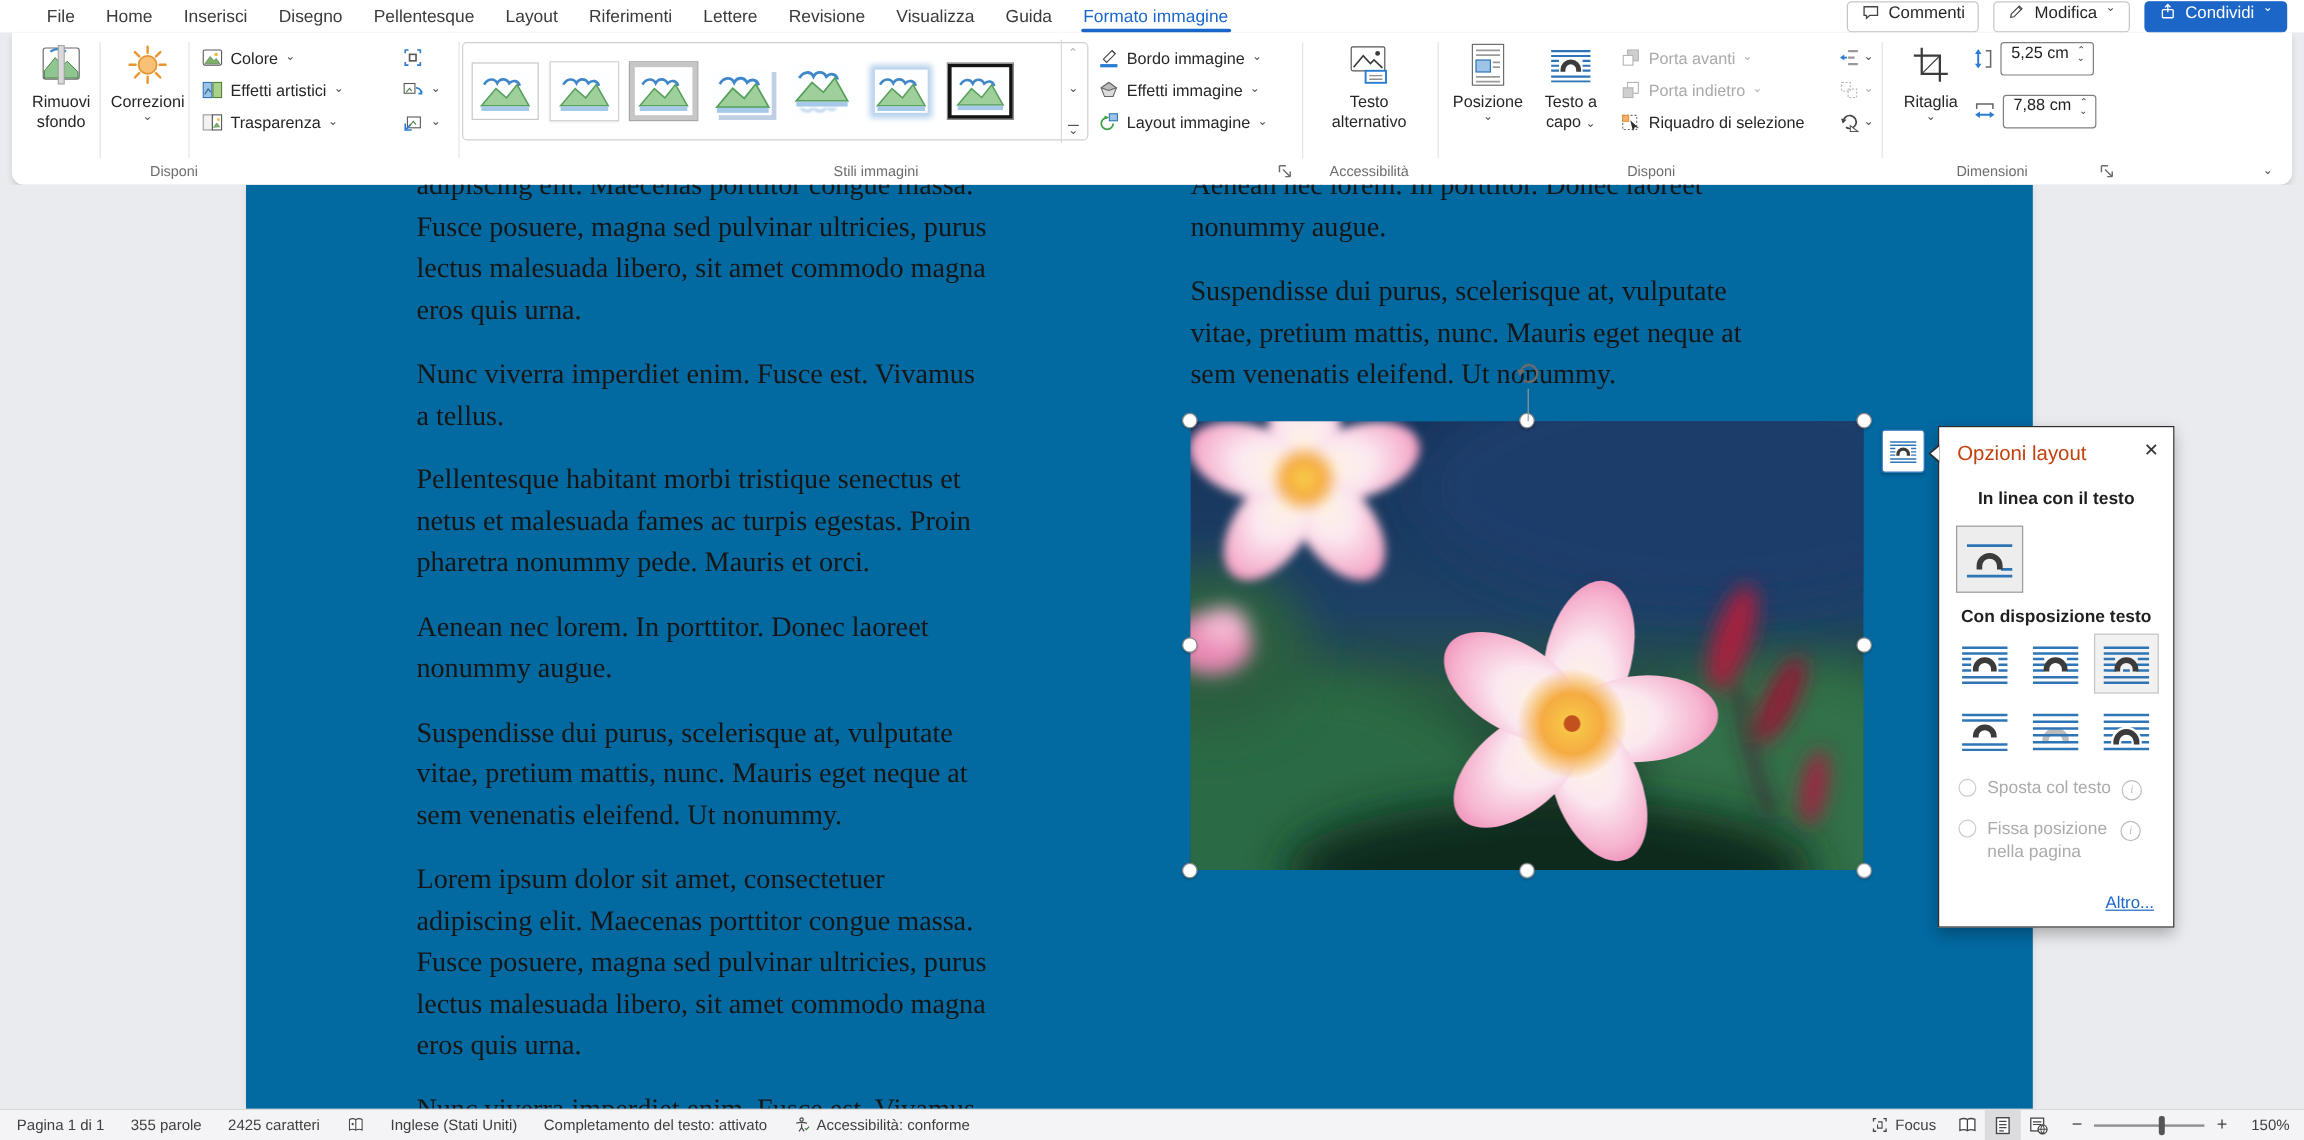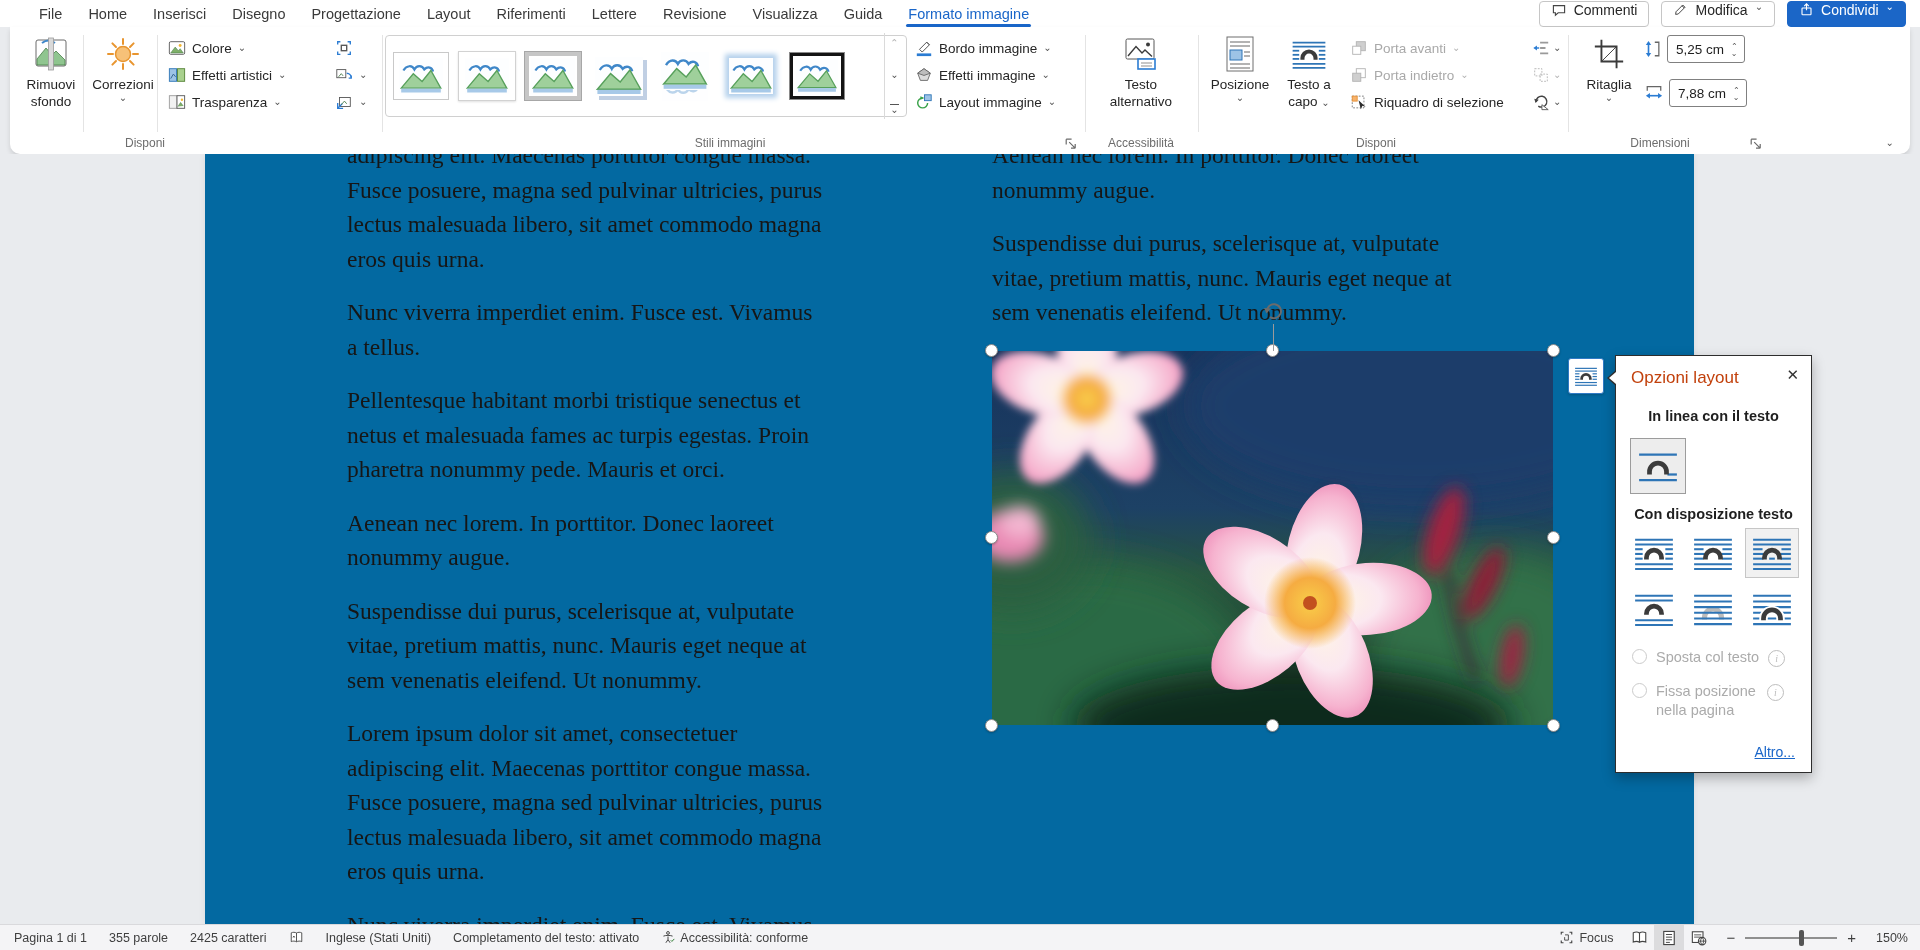--- a/index.html
+++ b/index.html
@@ -33,21 +33,21 @@
   .mat{background:#fff;border:1px solid #c9c9c9;padding:5px;line-height:0;}
   .mat.f2{padding:6px;border-color:#d2d2d2;box-shadow:0 1px 2px rgba(0,0,0,.12);}
   .mat.f3{border:4px solid #c6c6c6;outline:1px solid #a7a7a7;padding:2px;}
   .mat.f4{border:none;padding:0;box-shadow:4px 4px 0 rgba(130,160,200,.5);}
   .mat.f5{border:none;padding:0;}
   .mat.f6{border:none;padding:0;box-shadow:0 0 5px 4px #b5d1ec;}
   .mat.f7{border:3.5px solid #141414;outline:1px solid #8a8a8a;padding:3px;}
   .refl{transform:scaleY(-1);opacity:.35;height:11px;overflow:hidden;filter:blur(.7px);line-height:0;}
   .gscroll{margin-left:auto;width:19px;height:78px;border-left:1px solid #dadada;display:flex;flex-direction:column;align-items:center;justify-content:space-between;padding:4px 0;}
   .launcher{position:absolute;bottom:4px;width:14px;height:14px;}
-  .spin{width:76px;height:26px;border:1px solid #808080;border-radius:3px;background:#fff;display:flex;align-items:center;font-size:13.5px;color:#1f1f1f;}
+  .spin{width:76px;height:26px;border:1px solid #808080;border-radius:3px;background:#fff;display:flex;font-size:13.5px;color:#1f1f1f;}
   .spin .val{flex:1;padding-left:8px;}
   .spin .st{width:16px;display:flex;flex-direction:column;align-items:center;gap:1px;padding-right:2px;}
   .spin .st .chev{font-size:8px;}
 
   
   .doc{position:absolute;top:154px;left:0;right:0;bottom:25px;background:#e9ebee;overflow:hidden;}
   .page{position:absolute;left:205px;width:1489px;top:0;bottom:0;background:#0369a1;box-shadow:0 0 7px rgba(0,0,0,.07);}
   .col{position:absolute;top:-16px;}
   .col.left{left:142px;width:556px;}
   .col.right{left:787px;width:561px;}
@@ -188,21 +188,21 @@
     </symbol>
   </defs>
 </svg>
 
 <div class="topwhite">
   <div class="menubar">
     <div class="menu">File</div>
     <div class="menu">Home</div>
     <div class="menu">Inserisci</div>
     <div class="menu">Disegno</div>
-    <div class="menu">Progettazione</div>
+    <div class="menu">Pellentesque</div>
     <div class="menu">Layout</div>
     <div class="menu">Riferimenti</div>
     <div class="menu">Lettere</div>
     <div class="menu">Revisione</div>
     <div class="menu">Visualizza</div>
     <div class="menu">Guida</div>
     <div class="menu active">Formato immagine</div>
   </div>
   <div class="tb-actions">
     <div class="tb-btn">

